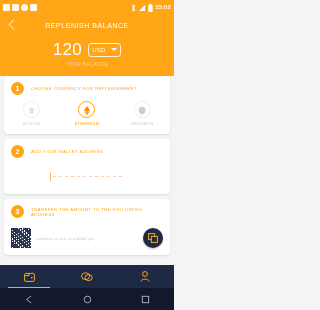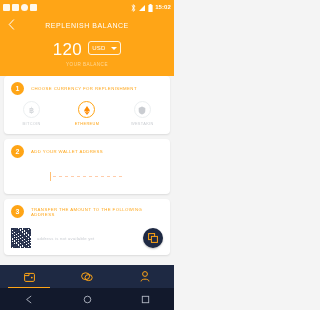--- a/index.html
+++ b/index.html
@@ -32,21 +32,21 @@
   .back-btn{ width:22px; height:22px; display:flex; align-items:center; justify-content:center; }
   .appbar-title{
     position:absolute; left:0; right:0; text-align:center;
     font-size:7px; letter-spacing:.55px; color:#ffffff; font-weight:normal;
   }
 
   
   .amount-zone{
     background:#ffa516; padding:5px 0 9px; text-align:center;
   }
-  .amount-row{ display:flex; justify-content:center; gap:6px; }
+  .amount-row{ display:flex; align-items:center; justify-content:center; gap:6px; }
   .amount-val{ font-size:17px; color:#fff; line-height:1; font-weight:normal; letter-spacing:.3px; }
   .cur-select{
     border:1px solid rgba(255,255,255,.85); border-radius:3px;
     height:14px; min-width:33px; display:flex; align-items:center;
     justify-content:space-between; padding:0 3px; gap:3px;
   }
   .cur-select .cs-label{ font-size:6px; color:#fff; letter-spacing:.3px; }
   .caret{
     width:0;height:0;border-left:3px solid transparent;border-right:3px solid transparent;
     border-top:3px solid #fff;

